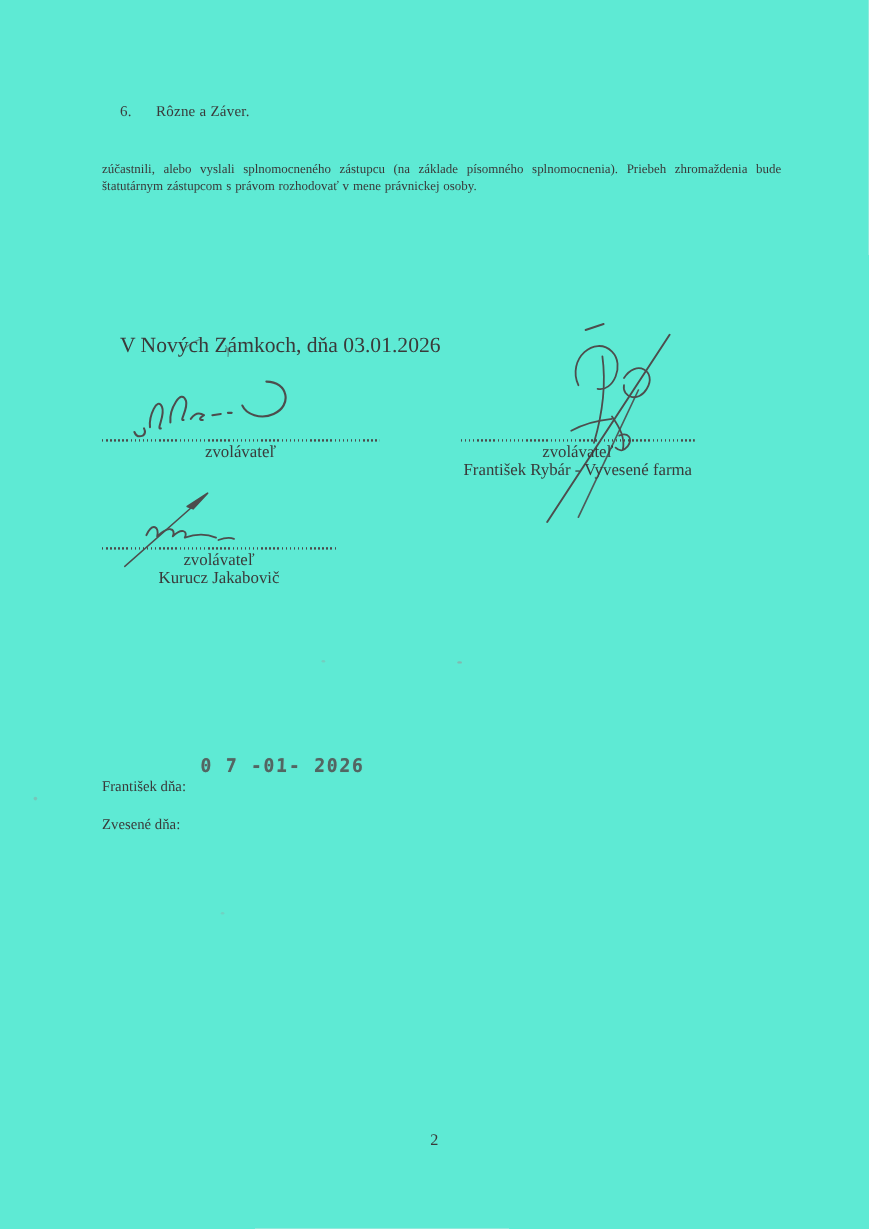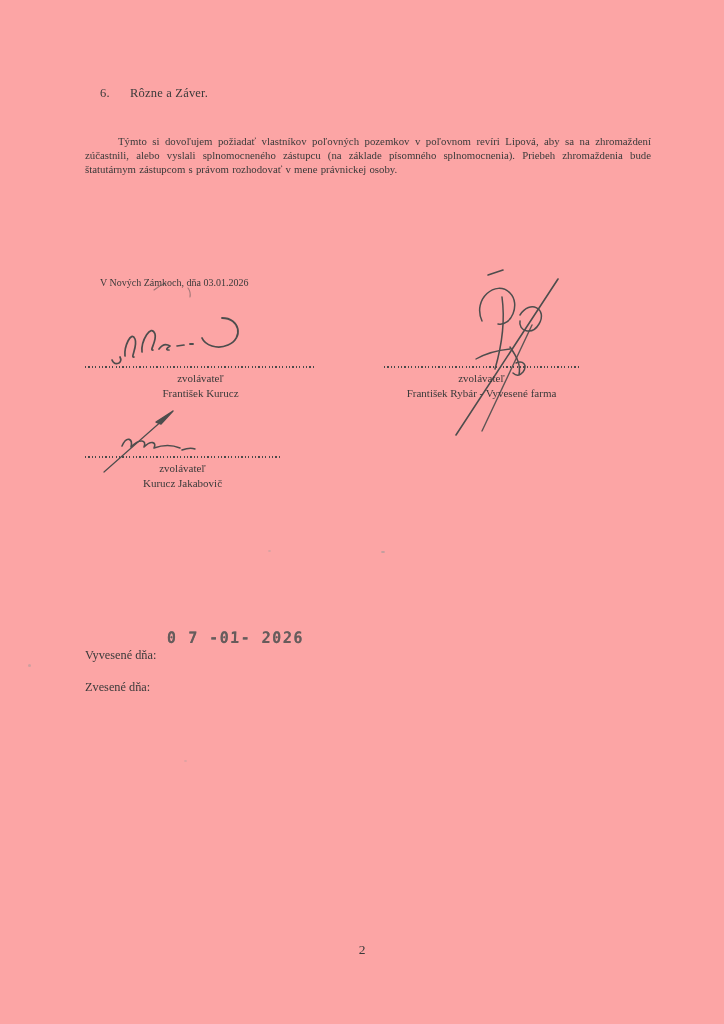--- a/index.html
+++ b/index.html
@@ -1,47 +1,47 @@
 <!DOCTYPE html>
 <html><head>
 <meta charset="utf-8">
 <style>
   html,body{margin:0;padding:0;background:#e9e9e9;}
   .page{
     position:relative;
     width:724px;height:1024px;
-    background:#fca5a5;
+    background:#5eead4;
     font-family:"Liberation Serif","DejaVu Serif",serif;
     color:#3a3a3a;
     overflow:hidden;
     margin:0 auto;
   }
   .abs{position:absolute;}
   .heading{
     left:100px;top:86px;
     font-size:12.5px;letter-spacing:.2px;
   }
   .heading .num{display:inline-block;width:30px;}
   .para{
     left:85px;top:134px;width:566px;height:86px;
     font-size:10.8px;line-height:14px;
     overflow:hidden;word-spacing:.5px;
   }
   .para .line{text-align:justify;text-align-last:justify;white-space:normal;height:14px;overflow:hidden;}
   .para .line.first{text-indent:33px;}
   .para .line.last{text-align-last:left;font-family:Liberation Serif, serif;}
-  .dateline{left:100px;top:277px;font-size:10px;}
+  .dateline{left:100px;top:277px;font-size:18px;}
   .dotline{
     height:2px;
     background:repeating-linear-gradient(to right,#4a4a4a 0 1.2px,transparent 1.2px 3.4px);
   }
   .dot1{left:85px;top:366px;width:231px;}
   .dot2{left:384px;top:366px;width:195px;}
   .dot3{left:85px;top:456px;width:195px;}
-  .sigblock{font-size:11px;text-align:center;line-height:14.5px;}
+  .sigblock{font-size:14px;text-align:center;line-height:14.5px;}
   .sb1{left:85px;top:371px;width:231px;}
   .sb2{left:364px;top:371px;width:235px;}
   .sb3{left:85px;top:461px;width:195px;}
   .sig-svg{position:absolute;pointer-events:none;}
   .sig1{left:92px;top:280px;}
   .sig2{left:420px;top:263px;}
   .sig3{left:92px;top:406px;}
   .posted-label{left:85px;top:648px;font-size:12.3px;}
   .removed-label{left:85px;top:680px;font-size:12.3px;}
   .stamp{
@@ -63,21 +63,20 @@
 </head>
 <body>
 
 <div class="page">
 
   <div class="abs heading">
     <span class="num">6.</span><span>Rôzne a Záver.</span>
   </div>
 
   <div class="abs para">
-    <div class="line first">Týmto si dovoľujem požiadať vlastníkov poľovných pozemkov v poľovnom revíri Lipová, aby sa na zhromaždení</div>
     <div class="line">zúčastnili, alebo vyslali splnomocneného zástupcu (na základe písomného splnomocnenia). Priebeh zhromaždenia bude</div>
     <div class="line last">štatutárnym zástupcom s právom rozhodovať v mene právnickej osoby.</div>
   </div>
 
   <div class="abs dateline">V Nových Zámkoch, dňa 03.01.2026</div>
 
   <svg class="sig-svg sig1" width="175" height="92" viewBox="0 0 175 92">
     <path d="M62,10 q6,-5 12,-7" stroke-width="1.1" opacity=".55"></path>
     <path d="M96,8 q3,4 2,9" stroke-width="1.1" opacity=".5"></path>
     <path d="M20,80 q2,5 7,3 q3,-2 1,-6" stroke-width="1.7"></path>
@@ -98,41 +97,40 @@
     <path d="M90,84 c7,10 11,18 9,28 m-3,-12 c7,-3 12,2 7,9 q-5,6 -10,1" stroke-width="1.5"></path>
     <path d="M138,16 L36,172" stroke-width="1.6"></path>
     <path d="M112,62 L62,168" stroke-width="1.4" opacity=".9"></path>
   </svg>
 
   <div class="abs dotline dot1"></div>
   <div class="abs dotline dot2"></div>
 
   <div class="abs sigblock sb1">
     <div>zvolávateľ</div>
-    <div>František Kurucz</div>
   </div>
   <div class="abs sigblock sb2">
     <div>zvolávateľ</div>
     <div>František Rybár - Vyvesené farma</div>
   </div>
 
   <svg class="sig-svg sig3" width="135" height="70" viewBox="0 0 135 70">
     <path d="M64,16 l17,-11 l-12,13 z" stroke-width="1.4" style="fill:#4d4d4d"></path>
     <path d="M72,13 L12,66" stroke-width="1.2"></path>
     <path d="M30,40 c5,-11 11,-7 9,1 c9,-9 16,-7 13,0 c7,-7 13,-5 10,1 q14,-5 26,0" stroke-width="1.6"></path>
     <path d="M90,44 q8,-3 13,-1" stroke-width="1.5"></path>
   </svg>
 
   <div class="abs dotline dot3"></div>
   <div class="abs sigblock sb3">
     <div>zvolávateľ</div>
     <div>Kurucz Jakabovič</div>
   </div>
 
-  <div class="abs posted-label">Vyvesené dňa:</div>
+  <div class="abs posted-label">František dňa:</div>
   <div class="abs stamp">0 7 -01- 2026</div>
   <div class="abs removed-label">Zvesené dňa:</div>
 
   <div class="abs pagenum">2</div>
 
   <div class="speck spk1"></div>
   <div class="speck spk2"></div>
   <div class="speck spk3"></div>
   <div class="speck spk4"></div>
 

